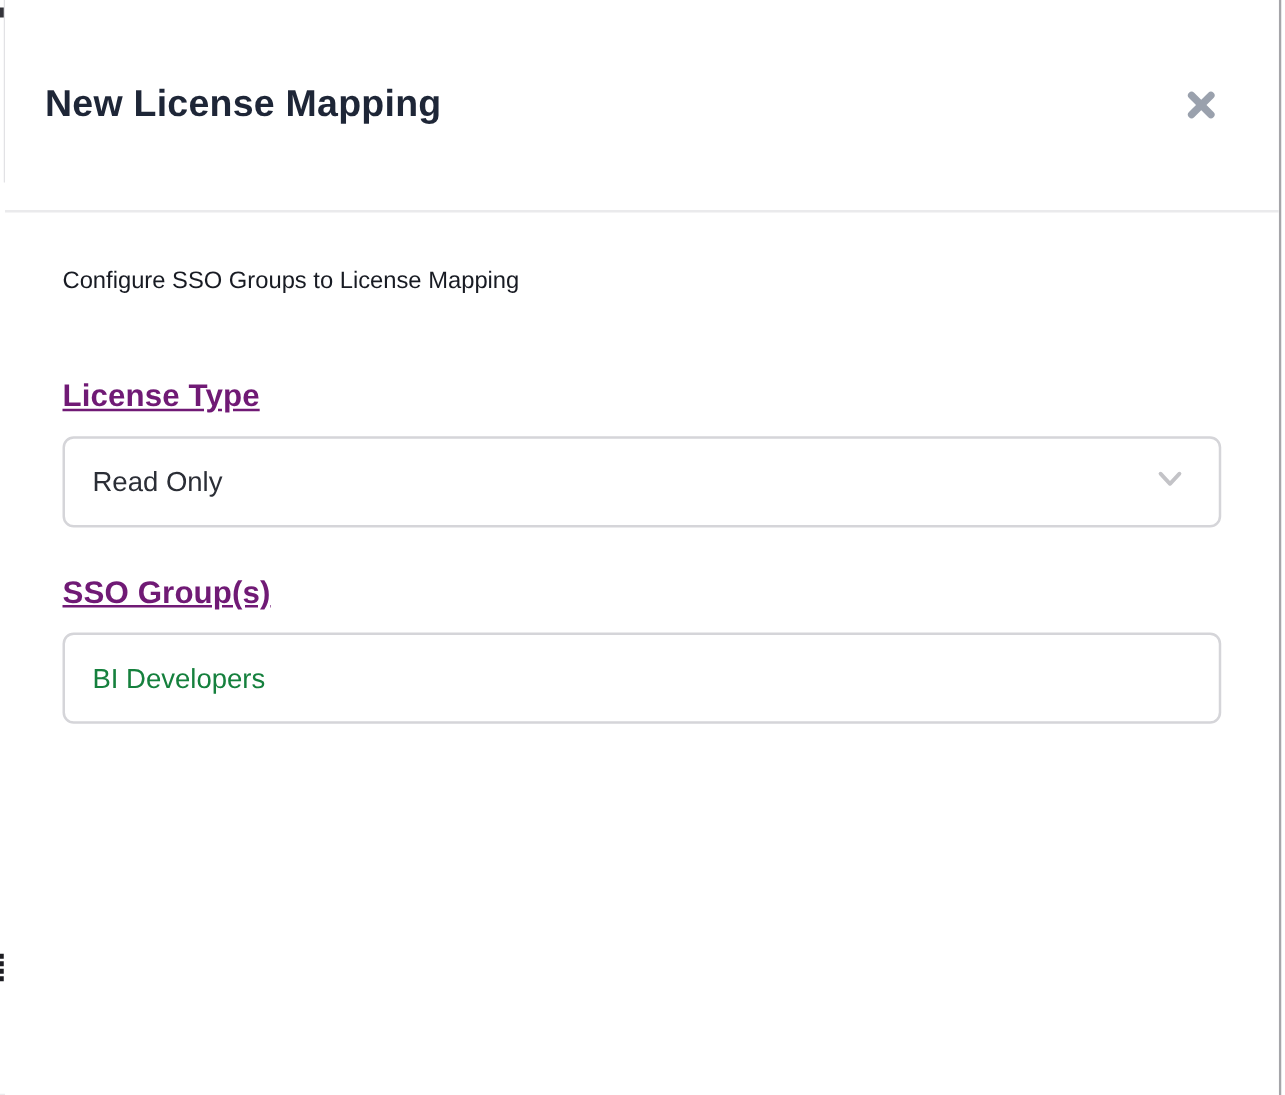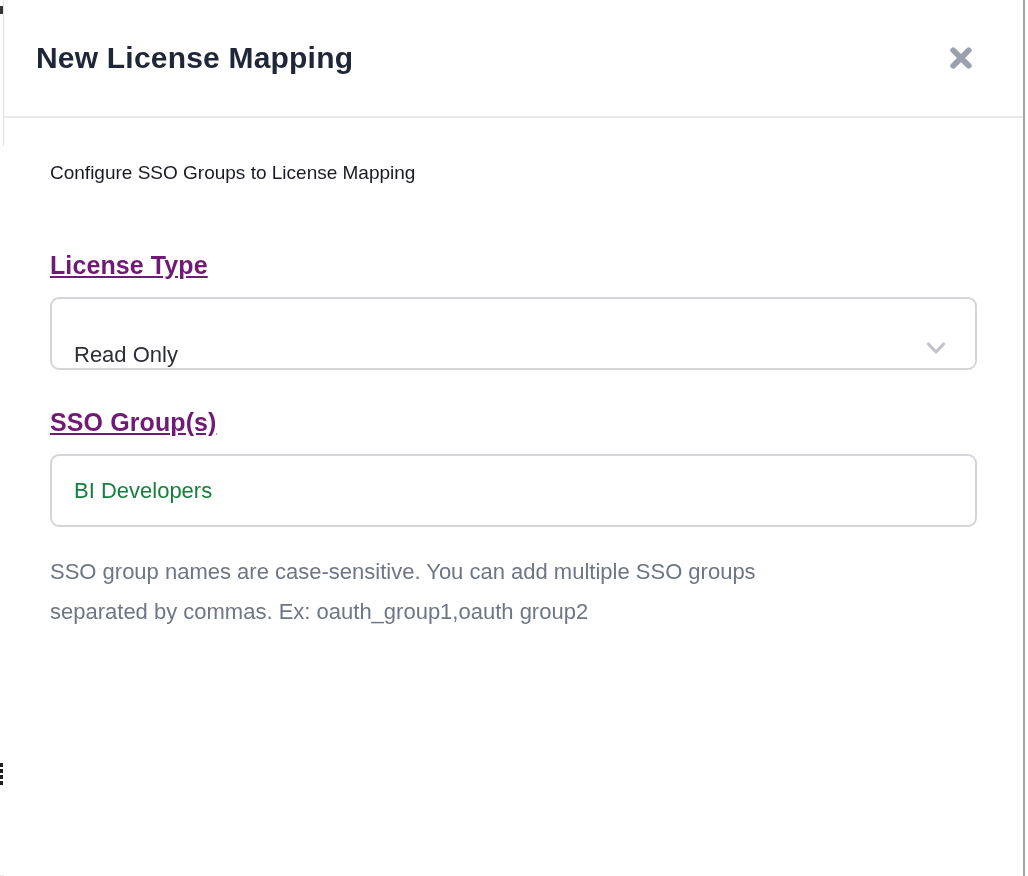--- a/index.html
+++ b/index.html
@@ -25,21 +25,21 @@
     position:absolute; right:3px; top:0; width:2px; height:876px; background:#a5a5a9;
   }
   .bg-bottom-line {
     position:absolute; left:0; bottom:0; width:1023px; height:1px; background:#ececee;
   }
 
   
   .modal { position:absolute; left:4px; top:0; width:1019px; height:876px; background:#ffffff; }
 
   .modal-header {
-    height:118px; border-bottom:2px solid #eaeaec;
+    height:170px; border-bottom:2px solid #eaeaec;
     display:flex; align-items:center; justify-content:space-between;
     padding:0 42px 0 32px;
   }
   .modal-title {
     font-size:30px; font-weight:700; color:#1e2637; letter-spacing:0.2px;
   }
   .close-btn {
     background:none; border:none; cursor:pointer; padding:4px; line-height:0;
   }
 
@@ -52,21 +52,21 @@
   .field-label {
     display:block; font-size:25px; line-height:24px; font-weight:700;
     color:#701a75; margin-bottom:20px; letter-spacing:0.1px;text-decoration:underline;
   }
 
   .control {
     width:927px; height:73px; border:2px solid #d5d5d9; border-radius:9px;
     background:#ffffff; font-size:22px;
   }
   .select-control {
-    display:flex; align-items:flex-end; justify-content:space-between;
+    display:flex; align-items:center; justify-content:space-between;
     padding:0 25px 0 22px; cursor:pointer; color:#2b2e36;
   }
   .text-input {
     display:block; padding:0 22px; color:#15803d; outline:none;
     font-family:"Liberation Sans","DejaVu Sans",sans-serif;
   }
 
   .field-group + .field-group { margin-top:40px; }
 
   .helper {
@@ -115,21 +115,17 @@
             <svg width="28" height="28" viewBox="0 0 24 24" fill="none">
               <path d="M5.5 8.5 L12 15.5 L18.5 8.5" stroke="#c3c3c7" stroke-width="2.6" stroke-linecap="round" stroke-linejoin="round"></path>
             </svg>
           </span>
         </div>
       </div>
 
       <div class="field-group">
         <label class="field-label">SSO Group(s)</label>
         <input type="text" class="control text-input" value="BI Developers" style="">
-        <div class="helper">
-          <span>SSO group names are case-sensitive. You can add multiple SSO groups</span>
-          <span>separated by commas. Ex: oauth_group1,oauth group2</span>
-        </div>
       </div>
 
     </div>
   </div>
 </div>
 
 </body></html>

